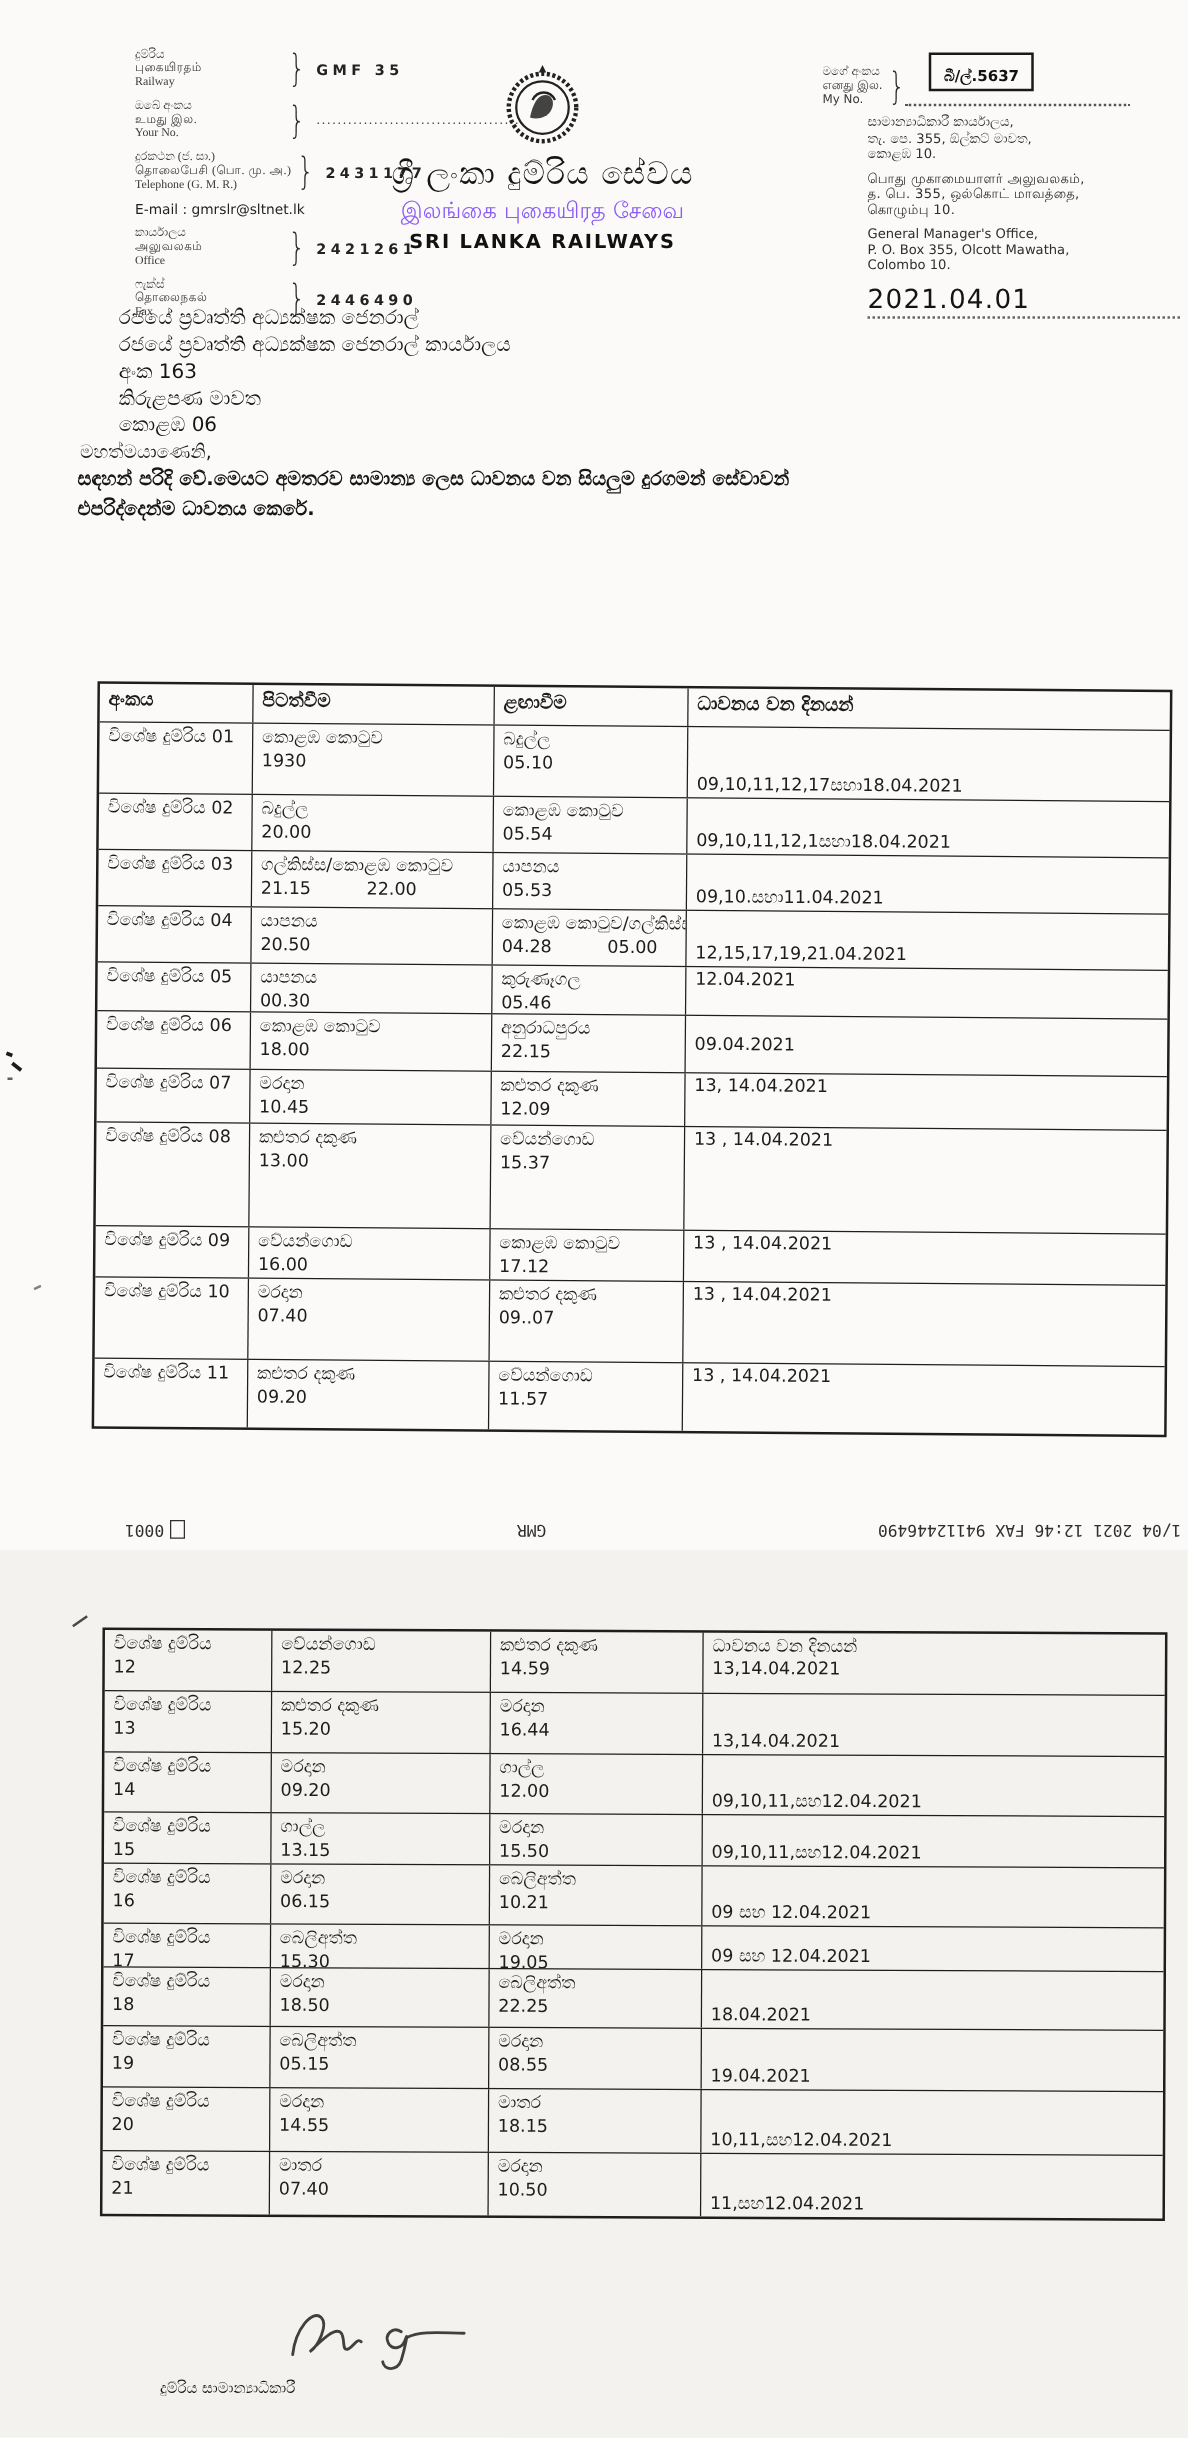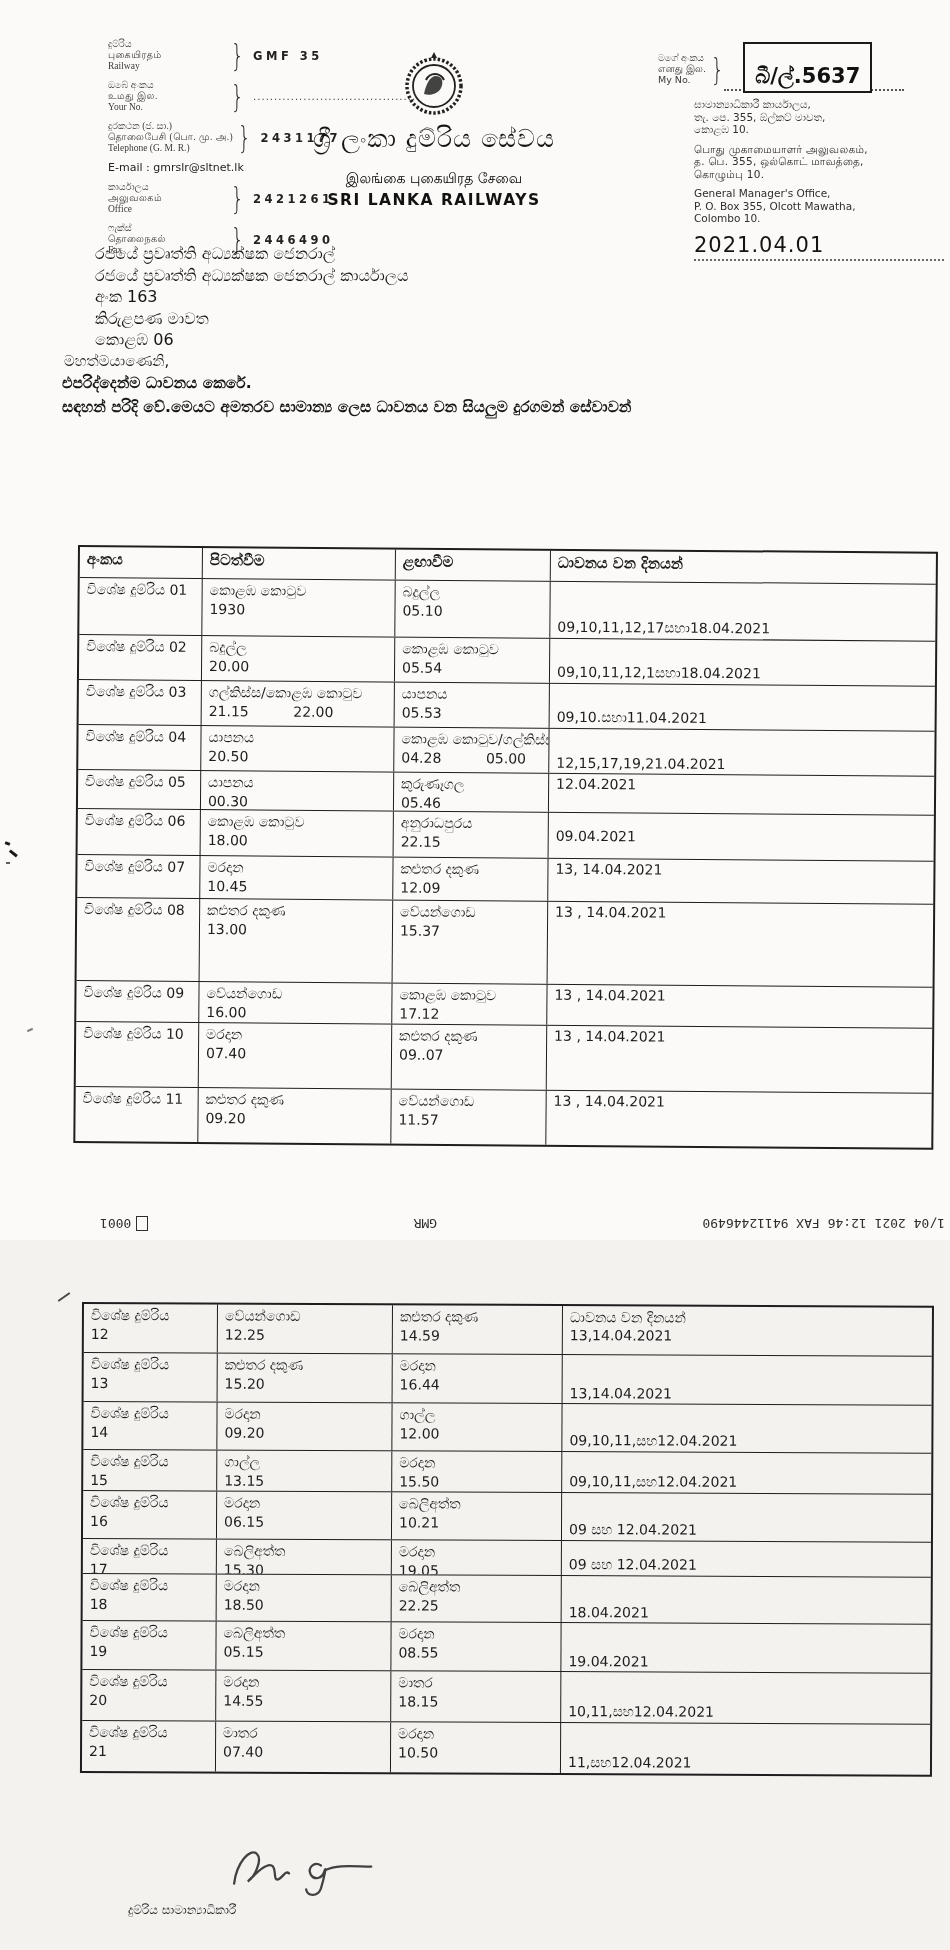--- a/index.html
+++ b/index.html
@@ -20,28 +20,28 @@
   .lh-labels .ta{letter-spacing:.5px;}
   .brace{font-size:30px;font-weight:200;color:#2c2c2c;margin:0 6px 0 2px;transform:scaleX(.7);}
   .lh-value{font-size:11.5px;font-weight:700;letter-spacing:3.5px;color:#222;}
   .lh-dots{font-size:10px;letter-spacing:1px;color:#444;}
   #email-line{font-size:11px;color:#222;margin:4px 0 7px 0;}
 
   
   #lh-center{left:284px;top:50px;width:300px;text-align:center;}
   #crest{margin:0 auto;display:block;}
   #title-si{font-size:25px;letter-spacing:1px;color:#151515;margin-top:8px;white-space:nowrap;}
-  #title-ta{font-size:14px;color:#000000;margin-top:16px;white-space:nowrap;}
+  #title-ta{font-size:18px;color:#8b5cf6;margin-top:4px;white-space:nowrap;}
   #title-en{font-size:15.5px;font-weight:700;letter-spacing:1.5px;color:#111;margin-top:3px;white-space:nowrap;}
 
   
   #lh-right{left:658px;top:52px;width:290px;}
   #myno-row{display:flex;align-items:flex-start;}
   #myno-labels{font-size:9.5px;line-height:11px;color:#3a3a3a;}
-  #ref-box{border:2px solid #1a1a1a;padding:20px 10px 3px 10px;font-size:21px;font-weight:600;
+  #ref-box{border:2px solid #1a1a1a;padding:10px 10px 3px 10px;font-size:12px;font-weight:600;
            color:#111;margin:-10px 0 0 10px;background:#fbfaf8;white-space:nowrap;}
   #myno-dots{border-bottom:2px dotted #555;width:180px;margin:-4px 0 0 66px;}
   .addr{font-size:10.5px;line-height:12.5px;color:#2e2e2e;margin:7px 0 0 36px;}
   .addr.ta{letter-spacing:.3px;}
   #lh-date{font-size:21px;color:#141414;margin:8px 0 0 36px;letter-spacing:1px;}
   #date-dots{border-bottom:2px dotted #666;width:250px;margin:2px 0 0 36px;}
 
   
   #recipient{left:95px;top:243px;font-size:16px;line-height:21.5px;font-weight:500;color:#141414;}
   #salutation{left:64px;top:352px;font-size:15px;font-weight:500;}
@@ -184,22 +184,22 @@
     <div>රජයේ ප්‍රවෘත්ති අධ්‍යක්ෂක ජෙනරාල්</div>
     <div>රජයේ ප්‍රවෘත්ති අධ්‍යක්ෂක ජෙනරාල් කාර්යාලය</div>
     <div>අංක 163</div>
     <div>කිරුළපණ මාවත</div>
     <div>කොළඹ 06</div>
   </div>
 
   <div id="salutation" class="abs">මහත්මයාණෙනි,</div>
 
   <div id="body-text" class="abs">
+    <div>සඳහන් පරිදි වේ.මෙයට අමතරව සාමාන්‍ය ලෙස ධාවනය වන සියලුම දුරගමන් සේවාවන්</div>
     <div>එපරිද්දෙන්ම ධාවනය කෙරේ.</div>
-    <div>සඳහන් පරිදි වේ.මෙයට අමතරව සාමාන්‍ය ලෙස ධාවනය වන සියලුම දුරගමන් සේවාවන්</div>
   </div>
 
   <div id="table1" class="abs ttable">
     <div class="trow thead first" style="height:30px;">
       <div class="tc">අංකය</div>
       <div class="tc">පිටත්වීම</div>
       <div class="tc">ළඟාවීම</div>
       <div class="tc">ධාවනය වන දිනයන්</div>
     </div>
     <div id="t1rows">

